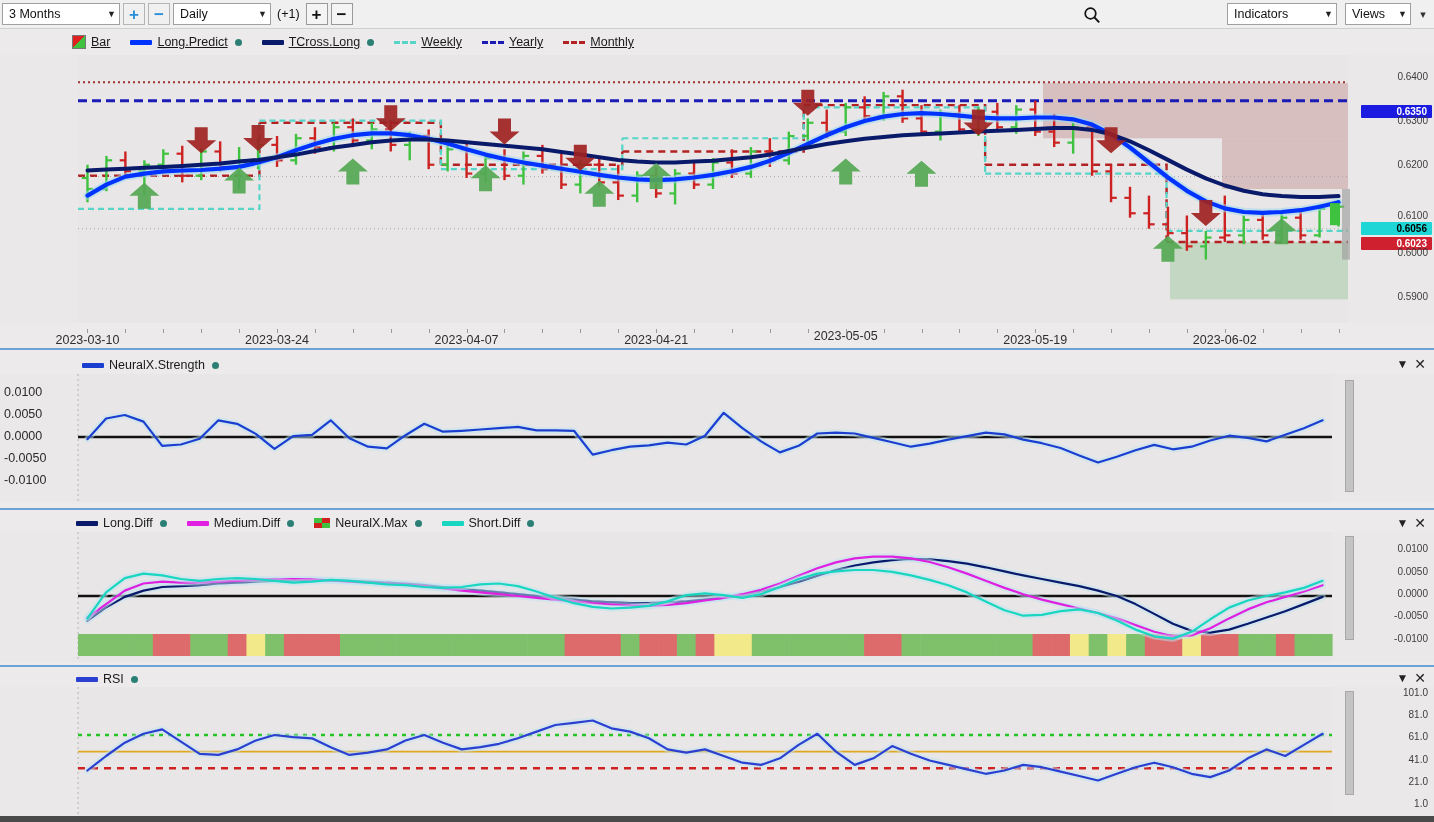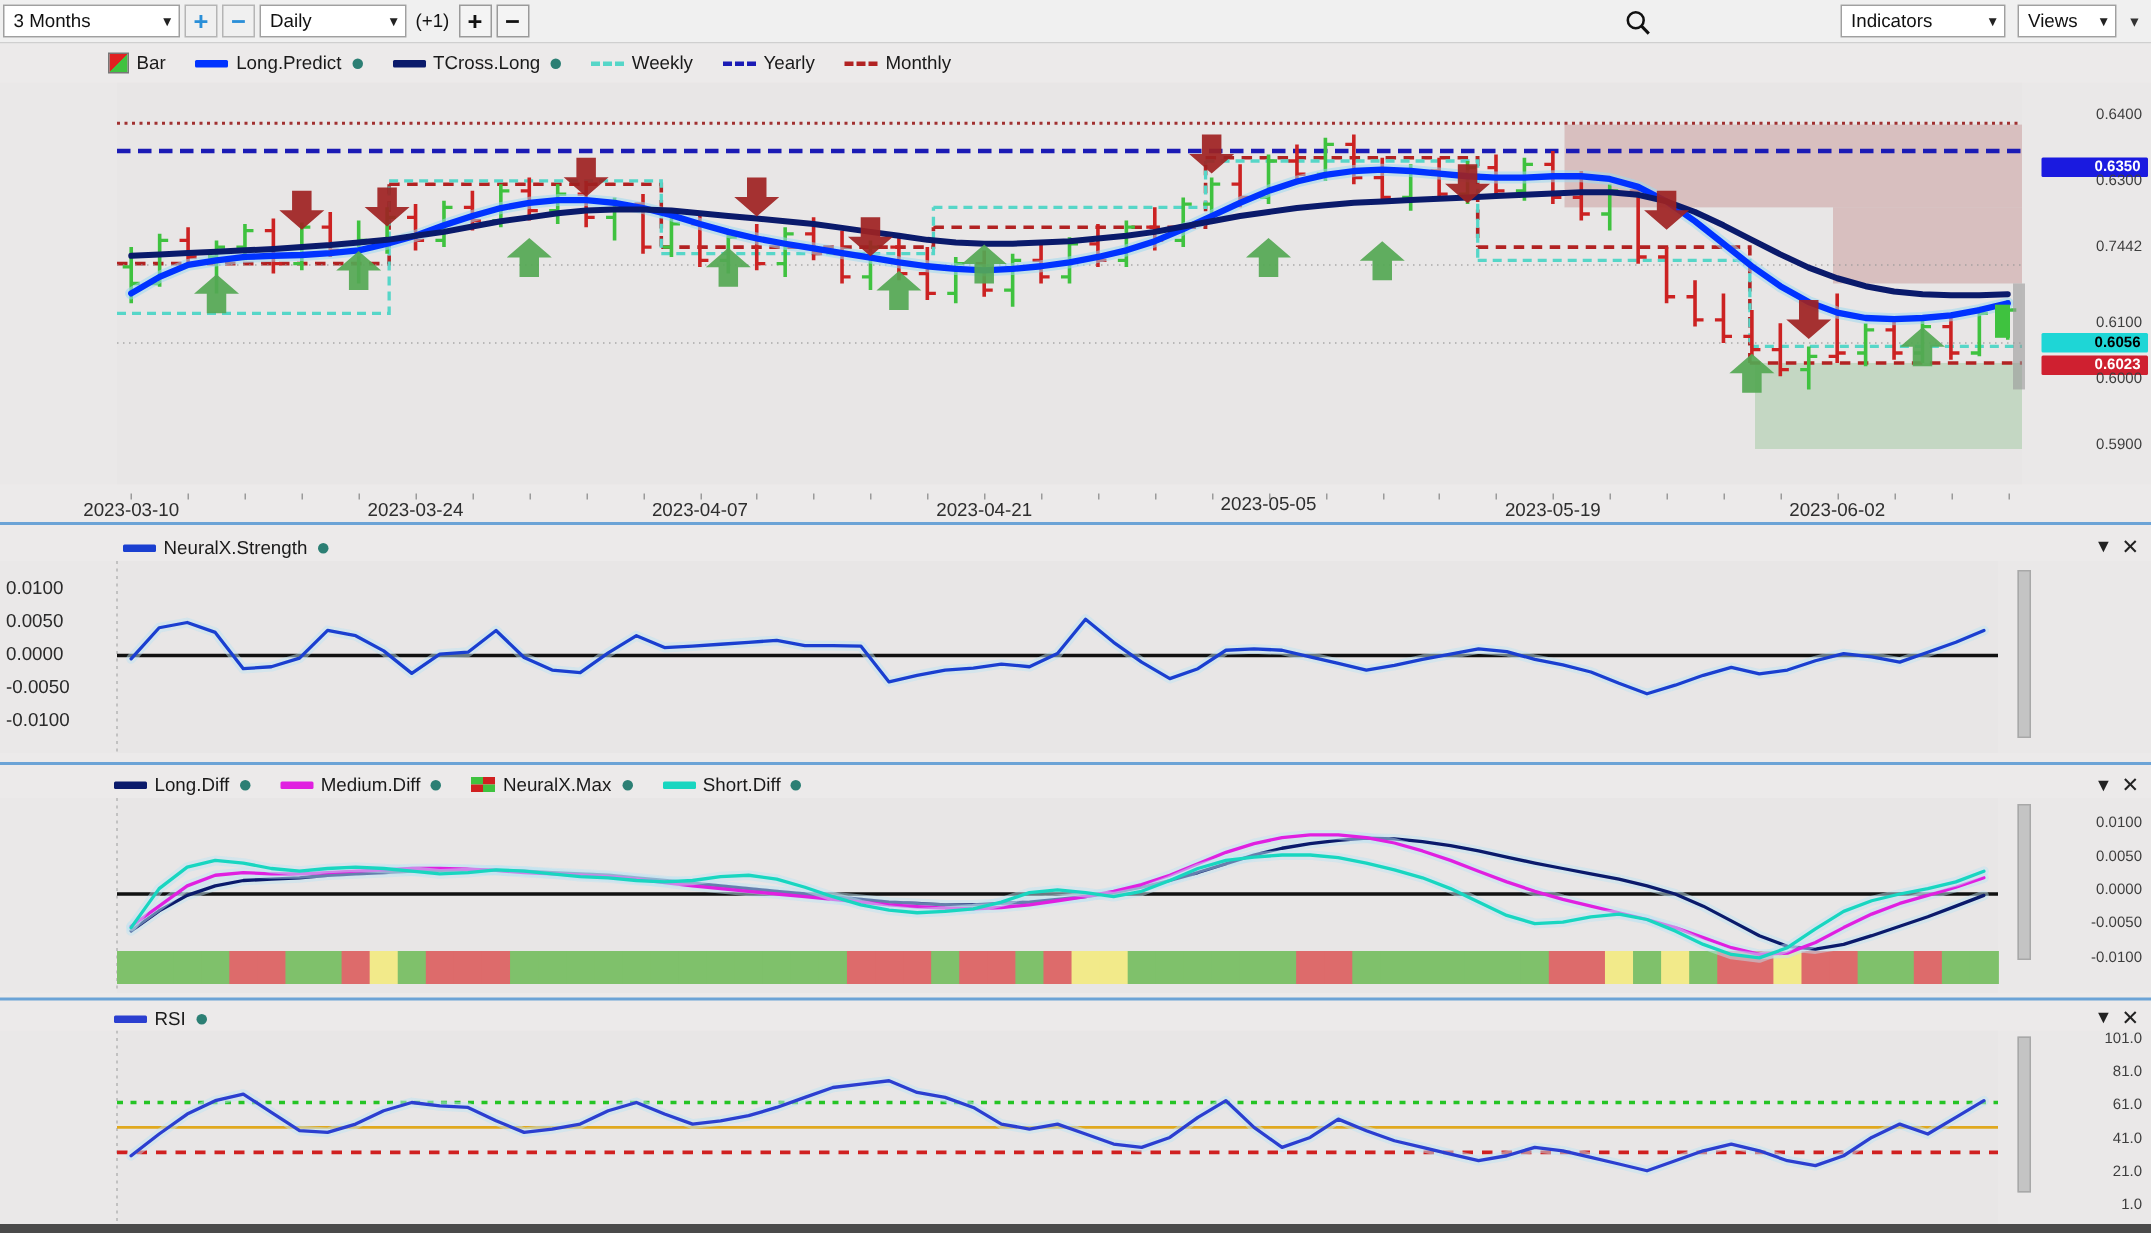--- a/index.html
+++ b/index.html
@@ -131,21 +131,21 @@
   </div>
   <div class="combo" id="views-combo">
     <span>Views</span>
     <span class="caret">▼</span>
   </div>
   <div id="overflow-btn">
     <span>▾</span>
   </div>
 
   <div class="panel" id="price-panel" style="top:29px;height:318px;">
-    <div class="legend" id="price-legend" style="left:72px; top:6px;">
+    <div class="legend" id="price-legend" style="left:72px; top:6px;text-decoration:underline;">
         <div class="lg-item">
           <span class="lg-barbox"></span>
           <span>Bar</span>
         </div>
         <div class="lg-item">
           <span class="lg-swatch thick" style="background: rgb(0, 51, 255);"></span>
           <span>Long.Predict</span>
           <span class="lg-dot"></span>
         </div>
         <div class="lg-item">
@@ -401,21 +401,21 @@
         <path d="M 978.3731343283582 80.55172413793105 L 993.3731343283582 67.55172413793105 L 984.8731343283582 67.55172413793105 L 984.8731343283582 54.551724137931046 L 971.8731343283582 54.551724137931046 L 971.8731343283582 67.55172413793105 L 963.3731343283582 67.55172413793105 Z" fill="#9e2222" opacity="0.92"></path>
         <path d="M 1111.0597014925372 98.20689655172413 L 1126.0597014925372 85.20689655172413 L 1117.5597014925372 85.20689655172413 L 1117.5597014925372 72.20689655172413 L 1104.5597014925372 72.20689655172413 L 1104.5597014925372 85.20689655172413 L 1096.0597014925372 85.20689655172413 Z" fill="#9e2222" opacity="0.92"></path>
         <path d="M 1205.8358208955224 171.03448275862044 L 1220.8358208955224 158.03448275862044 L 1212.3358208955224 158.03448275862044 L 1212.3358208955224 145.03448275862044 L 1199.3358208955224 145.03448275862044 L 1199.3358208955224 158.03448275862044 L 1190.8358208955224 158.03448275862044 Z" fill="#9e2222" opacity="0.92"></path>
         <rect x="1330" y="148.1241379310344" width="10" height="22.068965517241367" fill="#3fc23f"></rect>
         <rect x="1342" y="134" width="8" height="70.62068965517241" fill="#9a9a9a" opacity="0.6"></rect>
       </svg>
     <div class="axis-right" id="price-axis" style="top:26px; width:79px; height:268px; right:0;">
         <div class="axis-lbl" style="top: 15.6552px;">0.6400</div>
         <div class="axis-lbl hi" style="top: 37.7241px; background: rgb(26, 26, 224); color: rgb(255, 255, 255); right: 2px; left: 6px; text-align: right; margin-top: 12px;">0.6350</div>
         <div class="axis-lbl" style="top: 59.7931px;">0.6300</div>
-        <div class="axis-lbl" style="top: 103.931px;">0.7442</div>
+        <div class="axis-lbl" style="top: 103.931px;">0.6200</div>
         <div class="axis-lbl" style="top: 155px;">0.6100</div>
         <div class="axis-lbl hi" style="top: 167.49px; background: rgb(30, 214, 214); color: rgb(0, 0, 0); right: 2px; left: 6px; text-align: right;">0.6056</div>
         <div class="axis-lbl hi" style="top: 182.055px; background: rgb(207, 32, 48); color: rgb(255, 255, 255); right: 2px; left: 6px; text-align: right;">0.6023</div>
         <div class="axis-lbl" style="top: 192.207px;">0.6000</div>
         <div class="axis-lbl" style="top: 236.345px;">0.5900</div>
       </div>
     <div class="xaxis" id="price-xaxis" style="left:0; top:300px; width:1434px; height:18px;">
         <div class="xtick" style="left: 87.4776px; top: 4px;">2023-03-10</div>
         <div class="xtick" style="left: 277.03px; top: 4px;">2023-03-24</div>
         <div class="xtick" style="left: 466.582px; top: 4px;">2023-04-07</div>

